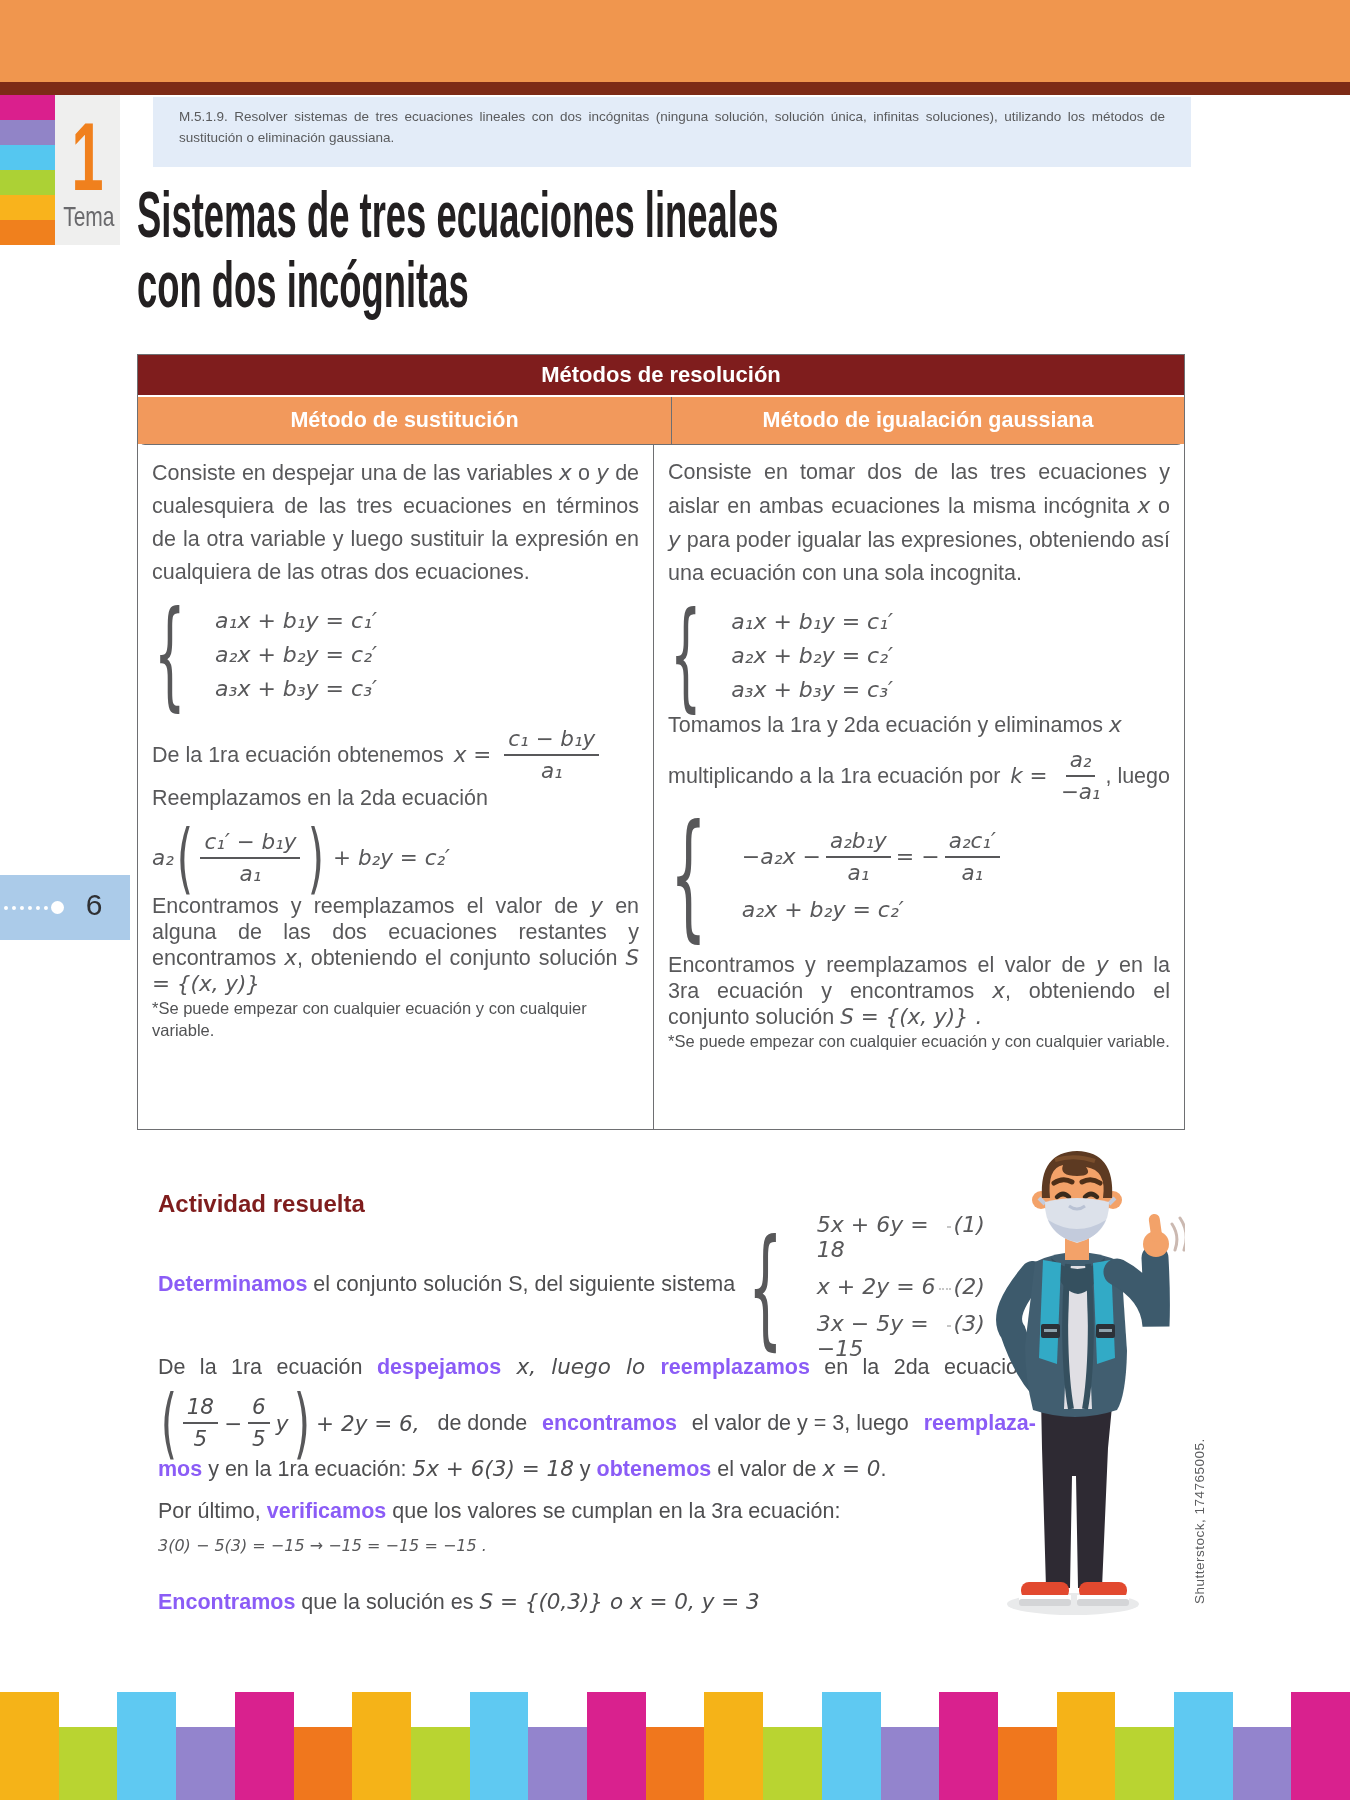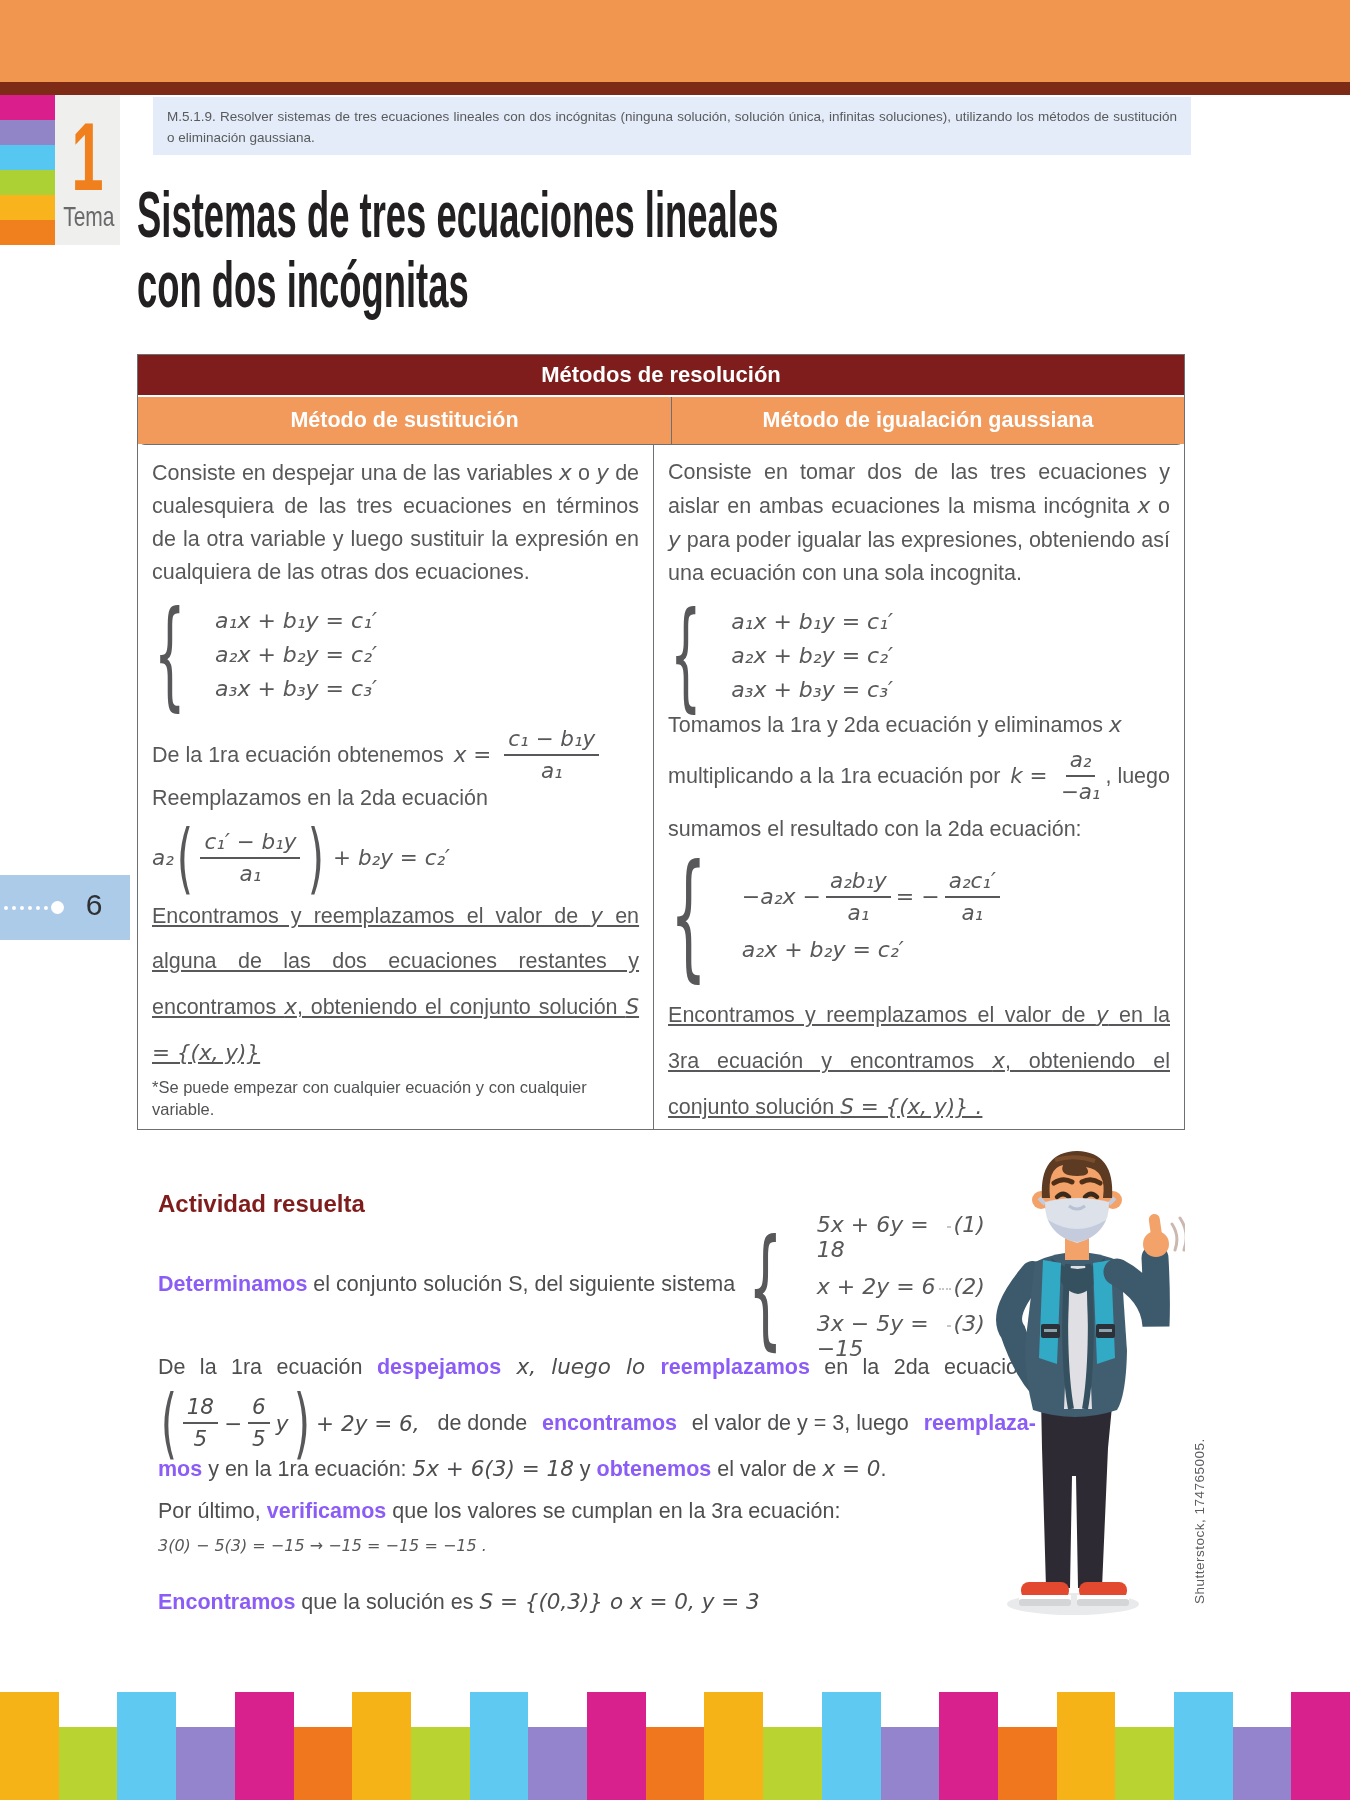--- a/index.html
+++ b/index.html
@@ -9,22 +9,22 @@
   .top-band{position:absolute;left:0;top:0;width:1350px;height:82px;background:#F0964E;}
   .maroon-stripe{position:absolute;left:0;top:82px;width:1350px;height:13px;background:#7D2B16;}
   
   .squares{position:absolute;left:0;top:95px;width:55px;}
   .squares .sq{width:55px;height:25px;}
   .tema-block{position:absolute;left:55px;top:95px;width:65px;height:150px;background:#EFEFEE;text-align:center;}
   .tema-one{margin-top:26px;font-size:96px;line-height:72px;font-weight:700;color:#F0801D;
             transform:scaleX(.6);transform-origin:50% 0;}
   .tema-label{margin-top:8px;font-size:28px;color:#69696C;transform:scaleX(.75);transform-origin:50% 0;}
   
-  .standard-box{position:absolute;left:153px;top:97px;width:1038px;height:58px;background:#E3ECF8;box-sizing:border-box;
-                padding:9px 14px;font-size:13.5px;line-height:21px;color:#595A5C;text-align:justify;}
+  .standard-box{position:absolute;left:153px;top:97px;width:1038px;height:70px;background:#E3ECF8;box-sizing:border-box;
+                padding:9px 26px;font-size:13.5px;line-height:21px;color:#595A5C;text-align:justify;}
   
   .page-title{position:absolute;left:137px;top:180px;font-size:65px;line-height:70px;font-weight:700;color:#232021;
               transform:scaleX(.56);transform-origin:0 0;white-space:nowrap;}
   
   .mtable{position:absolute;left:137px;top:354px;width:1048px;height:776px;border:1.5px solid #6E6F72;
           box-sizing:border-box;display:flex;flex-direction:column;font-size:21.5px;}
   .mt-caption{height:40px;line-height:40px;background:#7f1d1d;color:#fff;font-weight:700;font-size:22px;
               text-align:center;border-bottom:2.5px solid #fff;}
   .mt-sub{display:flex;height:47px;border-bottom:1.5px solid #6E6F72;border-radius:7px;}
   .mt-sub .sc{background:#F2995C;color:#fff;font-weight:700;font-size:21.5px;text-align:center;line-height:47px;}
@@ -46,21 +46,21 @@
   .bact{font-size:130px;line-height:122px;margin-right:-14px;}
   .sys-rows{display:flex;flex-direction:column;gap:9px;font-size:22px;}
   .mline{display:flex;align-items:center;margin-top:18px;line-height:30px;flex-wrap:nowrap;white-space:nowrap;}
   .sp{margin:0 8px 0 10px;}
   .frac{display:inline-flex;flex-direction:column;align-items:center;margin:0 5px;font-size:21.5px;}
   .frac .fn{padding:0 4px 3px;border-bottom:2px solid #58585A;line-height:24px;}
   .frac .fd{padding-top:3px;line-height:24px;}
   .paren{font-family:"DejaVu Sans",sans-serif;font-weight:400;font-size:76px;line-height:70px;
          transform:scaleX(.55);display:inline-block;color:#58585A;margin:0 -4px;}
   .pline{margin-top:20px;line-height:30px;}
-  .closing{margin-top:18px;text-align:justify;line-height:45px;text-decoration:underline;}
+  .closing{margin-top:18px;text-align:justify;line-height:26px;}
   .footnote{margin-top:8px;font-size:16.5px;color:#515254;line-height:22px;}
   .erow{display:flex;align-items:center;white-space:nowrap;}
   
   .page-tab{position:absolute;left:0;top:875px;width:130px;height:65px;background:#ABCBE9;}
   .tab-dots{position:absolute;left:4px;top:31px;width:44px;border-top:4px dotted #fff;}
   .tab-dot{position:absolute;left:51px;top:26px;width:13px;height:13px;border-radius:50%;background:#fff;}
   .tab-num{position:absolute;left:76px;top:13px;width:36px;text-align:center;font-size:30px;color:#2F3033;}
   
   .act-head{position:absolute;left:158px;top:1190px;font-size:24px;font-weight:700;color:#7f1d1d;}
   .act-intro{position:absolute;left:158px;top:1272px;font-size:21.5px;white-space:nowrap;color:#4E4E50;}
@@ -178,21 +178,20 @@
         <div class="mline" style="margin-top:8px;">
           <span>multiplicando a la 1ra ecuación por</span>
           <span class="m sp">k =</span>
           <span class="frac m">
               <span class="fn">a₂</span>
               <span class="fd">−a₁</span>
             </span>
           <span>, luego</span>
         </div>
 
-        <p class="pline" style="margin-top:10px;">sumamos el resultado con la 2da ecuación:</p>
 
         <div class="sys" style="margin-top:6px;">
           <span class="brace b2">{</span>
           <div class="sys-rows" style="gap:12px;">
             <div class="erow">
               <span class="m">−a₂x −</span>
               <span class="frac m">
                   <span class="fn">a₂b₁y</span>
                   <span class="fd">a₁</span>
                 </span>

